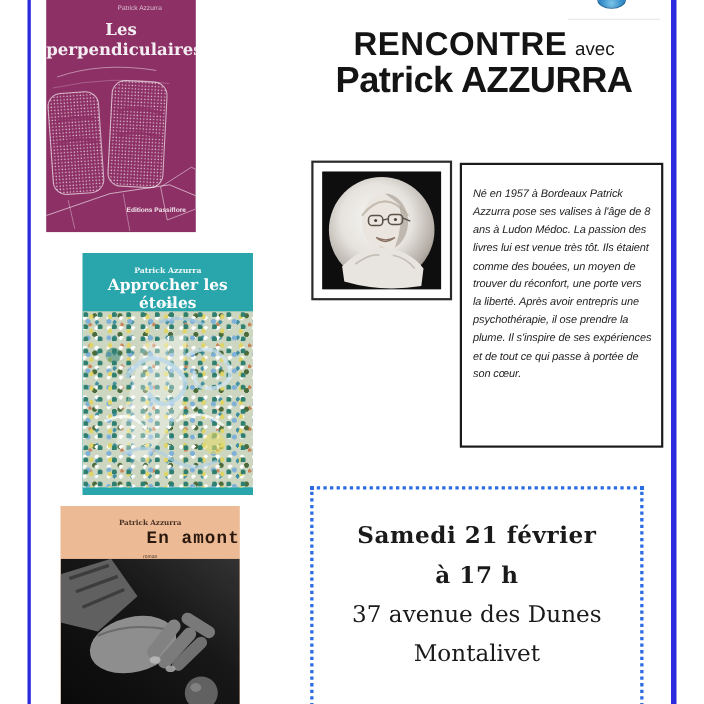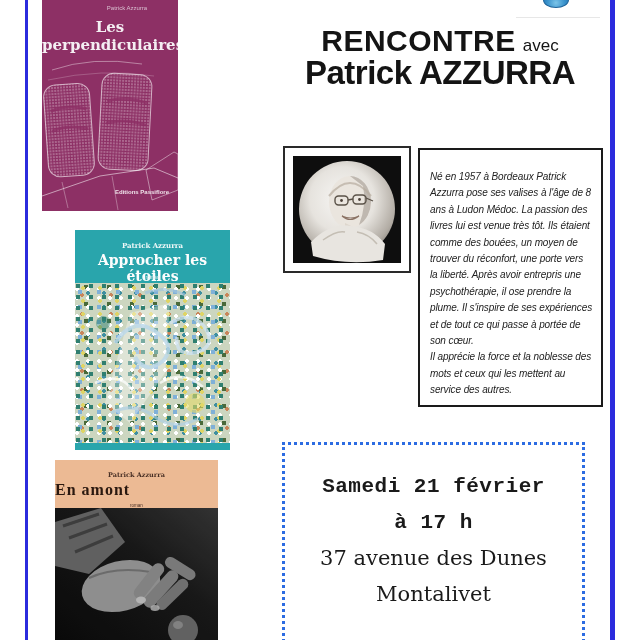--- a/index.html
+++ b/index.html
@@ -50,40 +50,40 @@
         radial-gradient(circle 2.4px at 11px 4px,#4a6a3a 92%,transparent 95%),
         radial-gradient(circle 1.8px at 7px 12px,#c9855a 92%,transparent 95%),
         radial-gradient(circle 2px at 13px 10px,#3f8fa0 92%,transparent 95%);
       background-size:13px 11px,17px 13px,19px 15px,11px 9px,23px 17px,29px 19px,16px 14px;}
   .book2 .art svg{position:absolute;left:0;top:0;}
 
   
   .book3{left:55px;top:460px;width:163px;height:180px;background:#ecba94;overflow:hidden;}
   .book3 .author{position:absolute;top:11px;width:100%;text-align:center;
                  font-family:"DejaVu Serif",serif;font-size:6.5px;font-weight:bold;color:#4a3126;}
-  .book3 .btitle{position:absolute;top:21px;width:100%;text-align:left;
-                 font-family:Liberation Serif, serif;font-size:16px;font-weight:bold;color:#2a180f;letter-spacing:1px;}
+  .book3 .btitle{position:absolute;top:21px;width:100%;text-align:right;
+                 font-family:Liberation Mono, monospace;font-size:16px;font-weight:bold;color:#2a180f;letter-spacing:1px;}
   .book3 .genre{position:absolute;top:43px;width:100%;text-align:center;font-size:4.5px;color:#4a3126;}
   .book3 .photo{position:absolute;left:0;top:48px;width:163px;height:132px;}
 
   
   .portrait{left:283px;top:146px;width:128px;height:127px;background:#fff;
             border:2px solid #2a2a2a;padding:8px;}
   .portrait .inner{width:100%;height:100%;background:#0e0e0e;}
 
   
   .bio{left:418px;top:148px;width:185px;height:259px;border:2px solid #1a1a1a;background:#fff;
        padding:19px 8px 0 10px;font-size:10px;line-height:16.4px;color:#222;letter-spacing:-0.1px;font-style:italic;}
   .bio p{margin:0;}
 
   
   .event{left:282px;top:442px;width:303px;height:212px;border:3px dotted #2c6ce2;
          text-align:center;font-family:"DejaVu Serif",serif;color:#1a1a1a;padding-top:27px;}
   .event .l{line-height:29px;margin:0 0 7px 0;}
-  .event .bold{font-size:21px;font-weight:bold;letter-spacing:0.5px;font-family:Liberation Mono, monospace;}
+  .event .bold{font-size:21px;font-weight:bold;letter-spacing:0.5px;}
   .event .reg{font-size:21px;font-weight:normal;}
 </style>
 </head>
 <body>
 
 <div class="abs frame-left"></div>
 <div class="abs frame-right"></div>
 <div class="abs logo"></div>
 <div class="abs logo-line"></div>
 
@@ -191,21 +191,20 @@
       <path d="M49,60 Q57,67 66,60 Q58,64 49,60" fill="#fff" stroke="#8a7264" stroke-width="1.2"></path>
       <path d="M52,67 L62,72 L52,78 Z" fill="#ddd6cc"></path>
       <path d="M18,86 Q38,66 58,70 Q80,72 92,88 L90,104 Q54,110 20,100 Z" fill="#e8e5e0"></path>
       <path d="M30,84 Q44,74 52,76 M64,76 Q76,78 84,88" stroke="#c4beb4" stroke-width="1.5" fill="none"></path>
     </svg>
   </div>
 </div>
 
 <div class="abs bio">
   <p>Né en 1957 à Bordeaux Patrick Azzurra pose ses valises à l'âge de 8 ans à Ludon Médoc. La passion des livres lui est venue très tôt. Ils étaient comme des bouées, un moyen de trouver du réconfort, une porte vers la liberté. Après avoir entrepris une psychothérapie, il ose prendre la plume. Il s'inspire de ses expériences et de tout ce qui passe à portée de son cœur.</p>
-  <p>Il apprécie la force et la noblesse des mots et ceux qui les mettent au service des autres.</p>
 </div>
 
 <div class="abs event">
   <div class="l bold">Samedi 21 février</div>
   <div class="l bold">à 17 h</div>
   <div class="l reg">37 avenue des Dunes</div>
   <div class="l reg">Montalivet</div>
 </div>
 
 </body></html>

